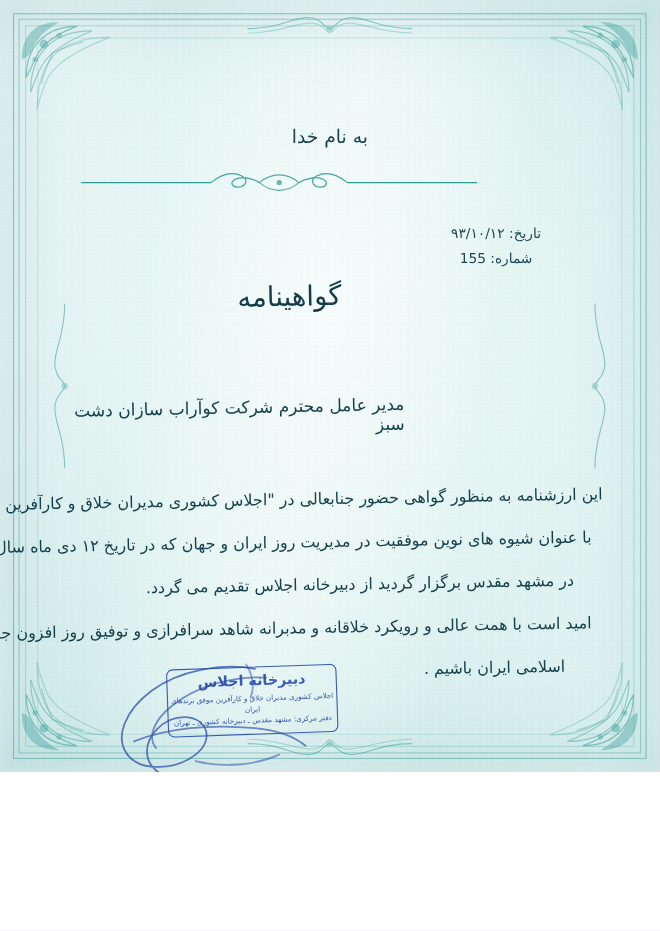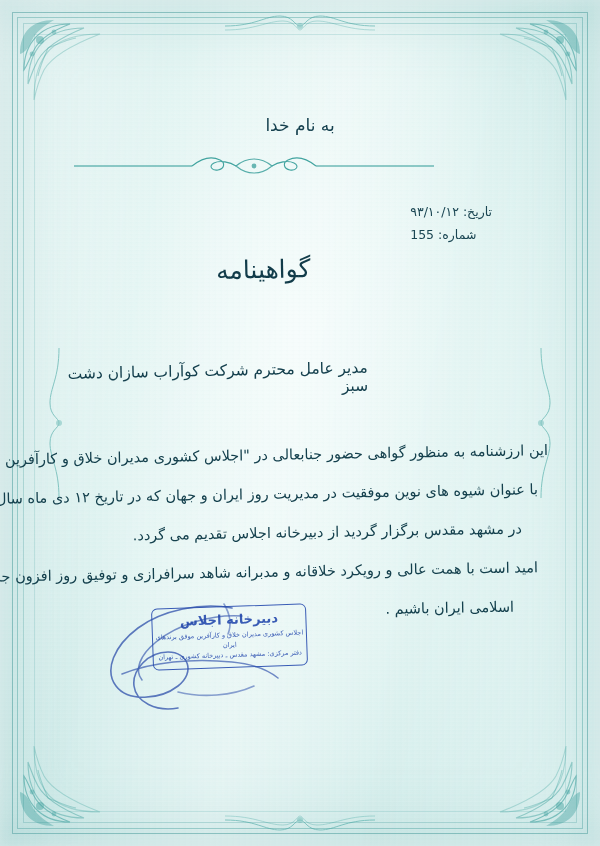--- a/index.html
+++ b/index.html
@@ -3,21 +3,21 @@
 <meta charset="utf-8">
 <style>
   html, body {
     margin: 0;
     padding: 0;
     background: #ffffff;
   }
   #page {
     position: relative;
     width: 600px;
-    height: 846px;
+    height: 702px;
     overflow: hidden;
     background: #f9a8d4;
     font-family: "DejaVu Sans", sans-serif;
   }
 
   
   .paper {
     position: absolute;
     inset: 0;
     background:
@@ -105,21 +105,21 @@
     top: 112px;
     left: 120px; right: 120px;
     height: 26px;
     color: #2f9a96;
   }
 
   .meta {
     position: absolute;
     top: 160px;
     right: 62px;
-    text-align: left;
+    text-align: center;
     font-size: 12.5px;
     line-height: 1.85;
     color: #1a4653;
     letter-spacing: 0.5px;
   }
 
   .title {
     position: absolute;
     top: 215px;
     right: 244px;

